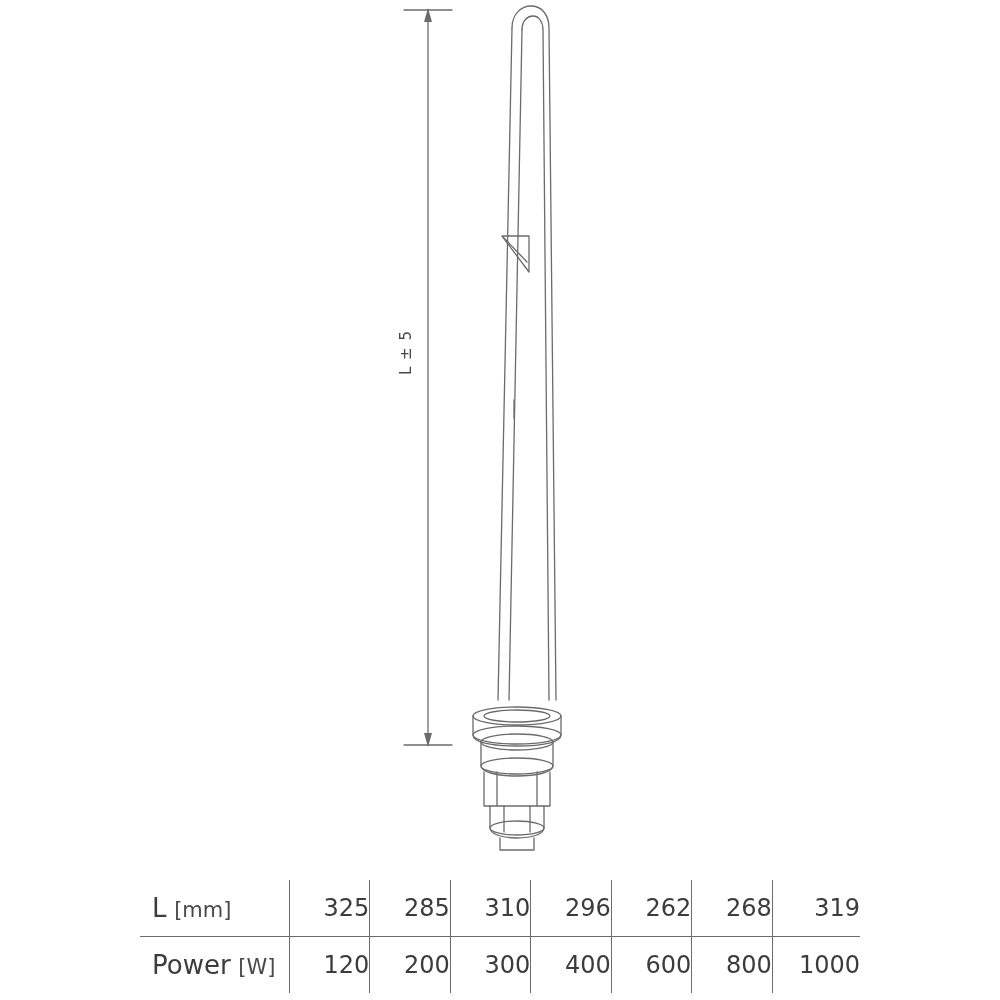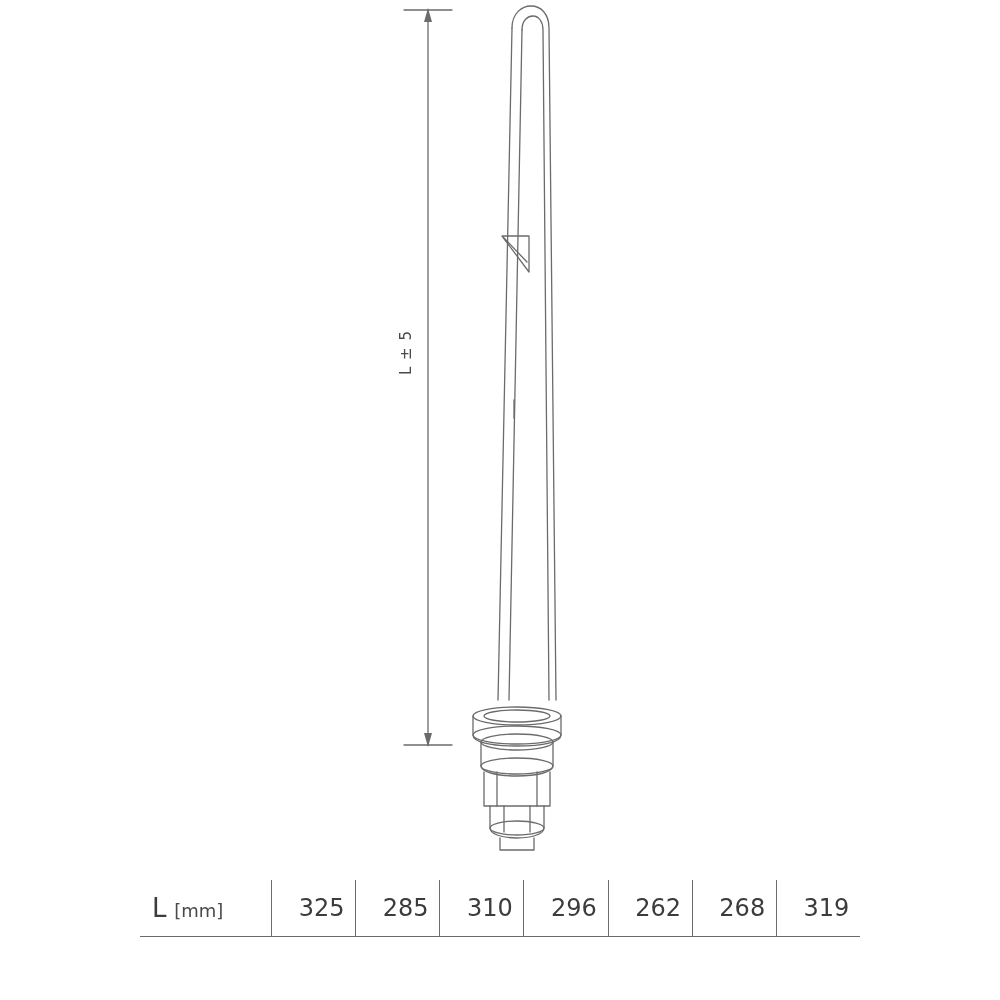--- a/index.html
+++ b/index.html
@@ -61,26 +61,26 @@
     border-bottom: 1.4px solid #6b6b6b;
   }
   .spec-table td.rowlabel {
     width: 150px;
     text-align: left;
     padding-left: 12px;
     white-space: nowrap;
   }
   .spec-table td.valcell {
     width: 81px;
-    text-align: center;
+    text-align: right;
     padding-left: 16px;
     border-left: 1.4px solid #6b6b6b;
   }
   .unit {
-    font-size: 18px;
+    font-size: 21px;
     color: #4a4a4a;
     text-align: center;
   }
   .rowlabel .big {
     font-size: 26px;
   }
 </style>
 </head>
 <body>
 
@@ -156,16 +156,29 @@
           <span class="unit">[mm]</span>
         </td>
         <td class="valcell">325</td>
         <td class="valcell">285</td>
         <td class="valcell">310</td>
         <td class="valcell">296</td>
         <td class="valcell">262</td>
         <td class="valcell">268</td>
         <td class="valcell">319</td>
       </tr>
+      <tr>
+        <td class="rowlabel">
+          <span class="big">Power</span>
+          <span class="unit">[W]</span>
+        </td>
+        <td class="valcell">120</td>
+        <td class="valcell">200</td>
+        <td class="valcell">300</td>
+        <td class="valcell">400</td>
+        <td class="valcell">600</td>
+        <td class="valcell">800</td>
+        <td class="valcell">1000</td>
+      </tr>
     </tbody>
   </table>
 
 </div>
 
 </body></html>

